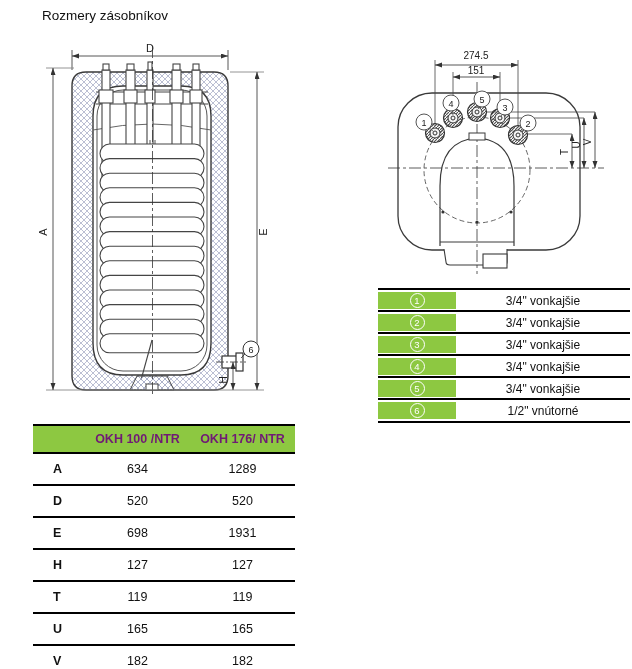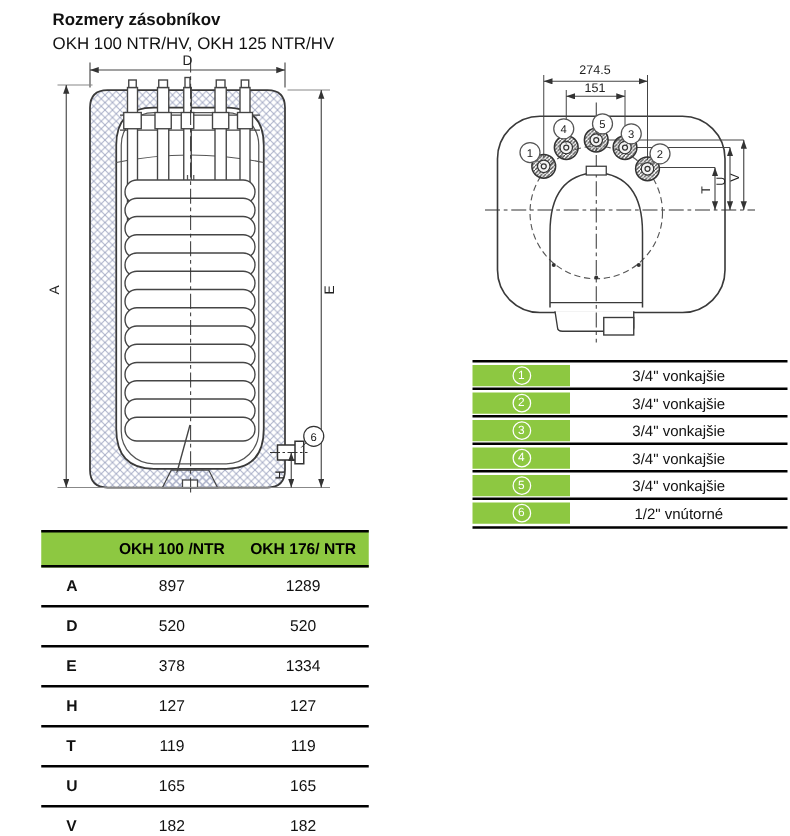--- a/index.html
+++ b/index.html
@@ -2,48 +2,47 @@
 <html style="--green: #8dc841;"><head>
 <meta charset="utf-8">
 <style>
   html,body{margin:0;padding:0;}
   body{
     position:relative;width:632px;height:669px;background:#ffffff;overflow:hidden;
     font-family:"Liberation Sans",sans-serif;color:#111;
   }
   .abs{position:absolute;}
   
-  .title{font-size:13.5px;font-weight:bold;line-height:1.4;}
+  .title{font-size:13.5px;font-weight:normal;line-height:1.4;}
   .subtitle{font-size:13.5px;line-height:1.4;}
   
   svg text{font-family:"Liberation Sans",sans-serif;fill:#222;}
   
   .conn-table{width:252px;}
   .conn-row{border-top:2px solid #000;padding:2px 0 1px 0;}
   .conn-row:last-child{border-bottom:2px solid #000;padding-bottom:2px;}
   .conn-inner{display:flex;height:17px;}
   .conn-num{width:78px;background:var(--green,#8dc841);display:flex;align-items:center;justify-content:center;}
   .wcircle{display:block;width:13px;height:13px;border:1px solid #fff;border-radius:50%;
            color:#fff;font-size:9.5px;line-height:13px;text-align:center;}
   .conn-desc{flex:1;display:flex;align-items:center;justify-content:center;font-size:12px;color:#111;}
   
   .dim-table{width:262px;}
   .dim-head{display:flex;align-items:center;height:26px;background:var(--green,#8dc841);
             border-top:2.5px solid #000;border-bottom:2.5px solid #000;
-            color:#000000;font-weight:bold;font-size:12.5px;}
+            color:#701a75;font-weight:bold;font-size:12.5px;}
   .dim-row{display:flex;align-items:center;height:30px;border-bottom:2.5px solid #000;font-size:12.5px;}
   .dim-label-col{width:52px;box-sizing:border-box;padding-left:20px;font-weight:bold;}
   .dim-col{width:105px;text-align:center;}
 </style>
 </head>
 <body>
 
 <div class="abs" style="left:42px;top:7px">
   <div class="title">Rozmery zásobníkov</div>
-  <div class="subtitle">OKH 100 NTR/HV, OKH 125 NTR/HV</div>
 </div>
 
 <svg class="abs" style="left:36px;top:40px" width="236" height="362" viewBox="0 0 236 362">
   <defs>
     <pattern id="xh" width="6" height="6" patternUnits="userSpaceOnUse">
       <path d="M0,6 L6,0" stroke="#a9afc8" stroke-width="0.8"></path>
       <path d="M0,0 L6,6" stroke="#a9afc8" stroke-width="0.8"></path>
     </pattern>
     <pattern id="dh" width="3" height="3" patternUnits="userSpaceOnUse">
       <path d="M0,3 L3,0" stroke="#4c4c4c" stroke-width="1.1"></path>
@@ -289,32 +288,32 @@
 </div>
 
 <div class="abs dim-table" style="left:33px;top:424px">
   <div class="dim-head">
     <div class="dim-label-col"></div>
     <div class="dim-col">OKH 100 /NTR</div>
     <div class="dim-col">OKH 176/ NTR</div>
   </div>
   <div class="dim-row">
     <div class="dim-label-col">A</div>
-    <div class="dim-col">897</div>
+    <div class="dim-col">634</div>
     <div class="dim-col">1289</div>
   </div>
   <div class="dim-row">
     <div class="dim-label-col">D</div>
     <div class="dim-col">520</div>
     <div class="dim-col">520</div>
   </div>
   <div class="dim-row">
     <div class="dim-label-col">E</div>
-    <div class="dim-col">378</div>
-    <div class="dim-col">1334</div>
+    <div class="dim-col">698</div>
+    <div class="dim-col">1931</div>
   </div>
   <div class="dim-row">
     <div class="dim-label-col">H</div>
     <div class="dim-col">127</div>
     <div class="dim-col">127</div>
   </div>
   <div class="dim-row">
     <div class="dim-label-col">T</div>
     <div class="dim-col">119</div>
     <div class="dim-col">119</div>

